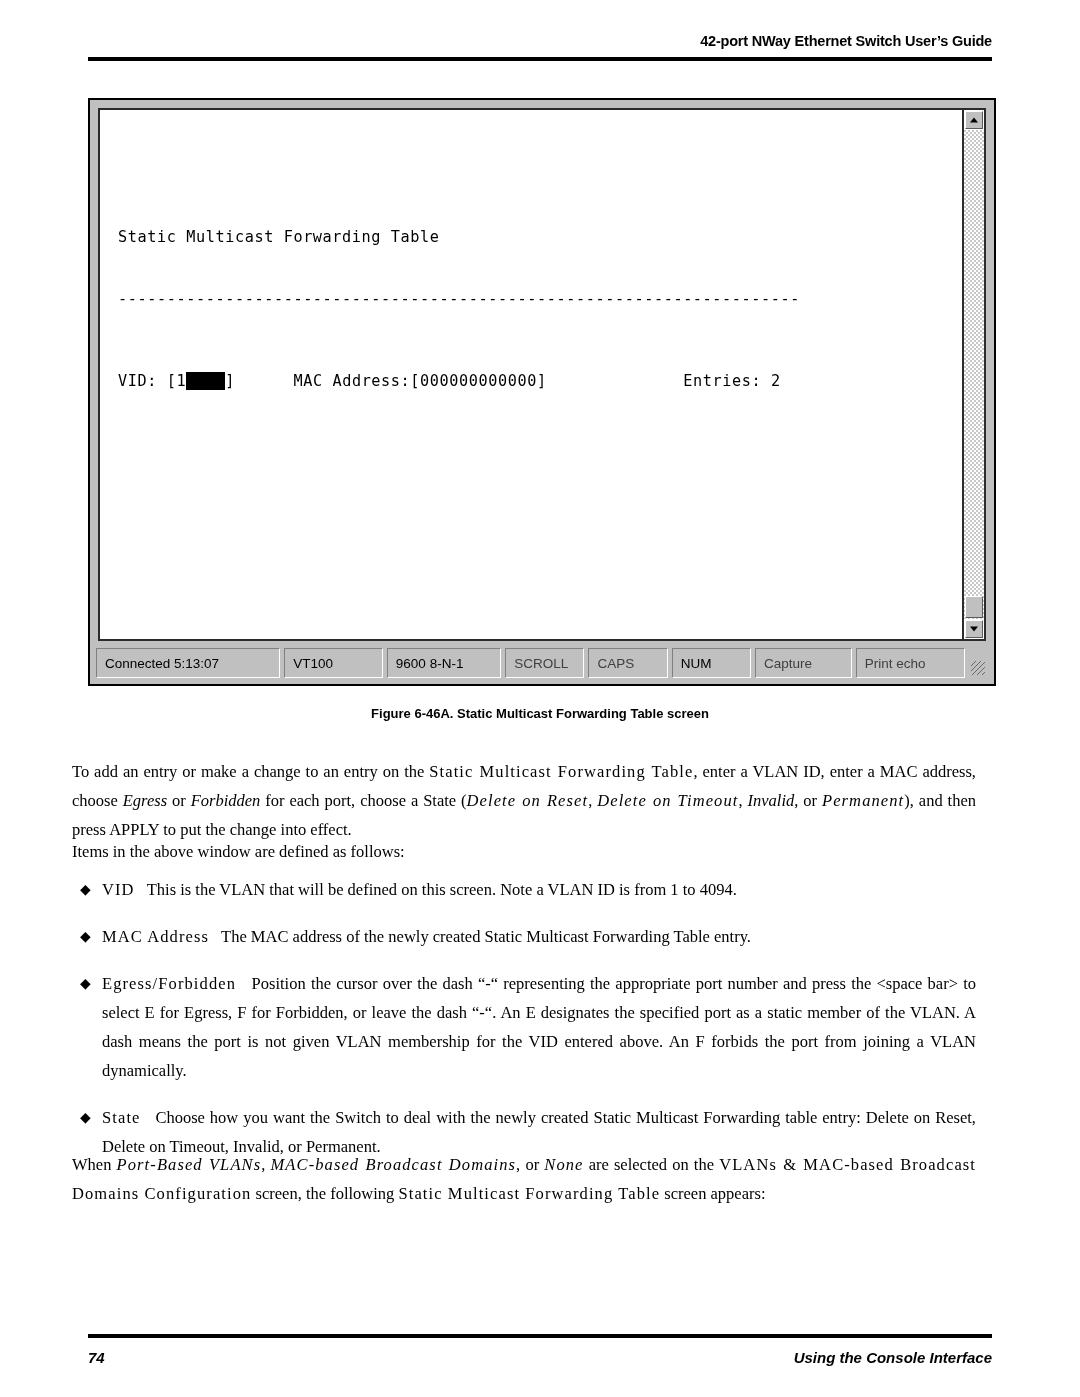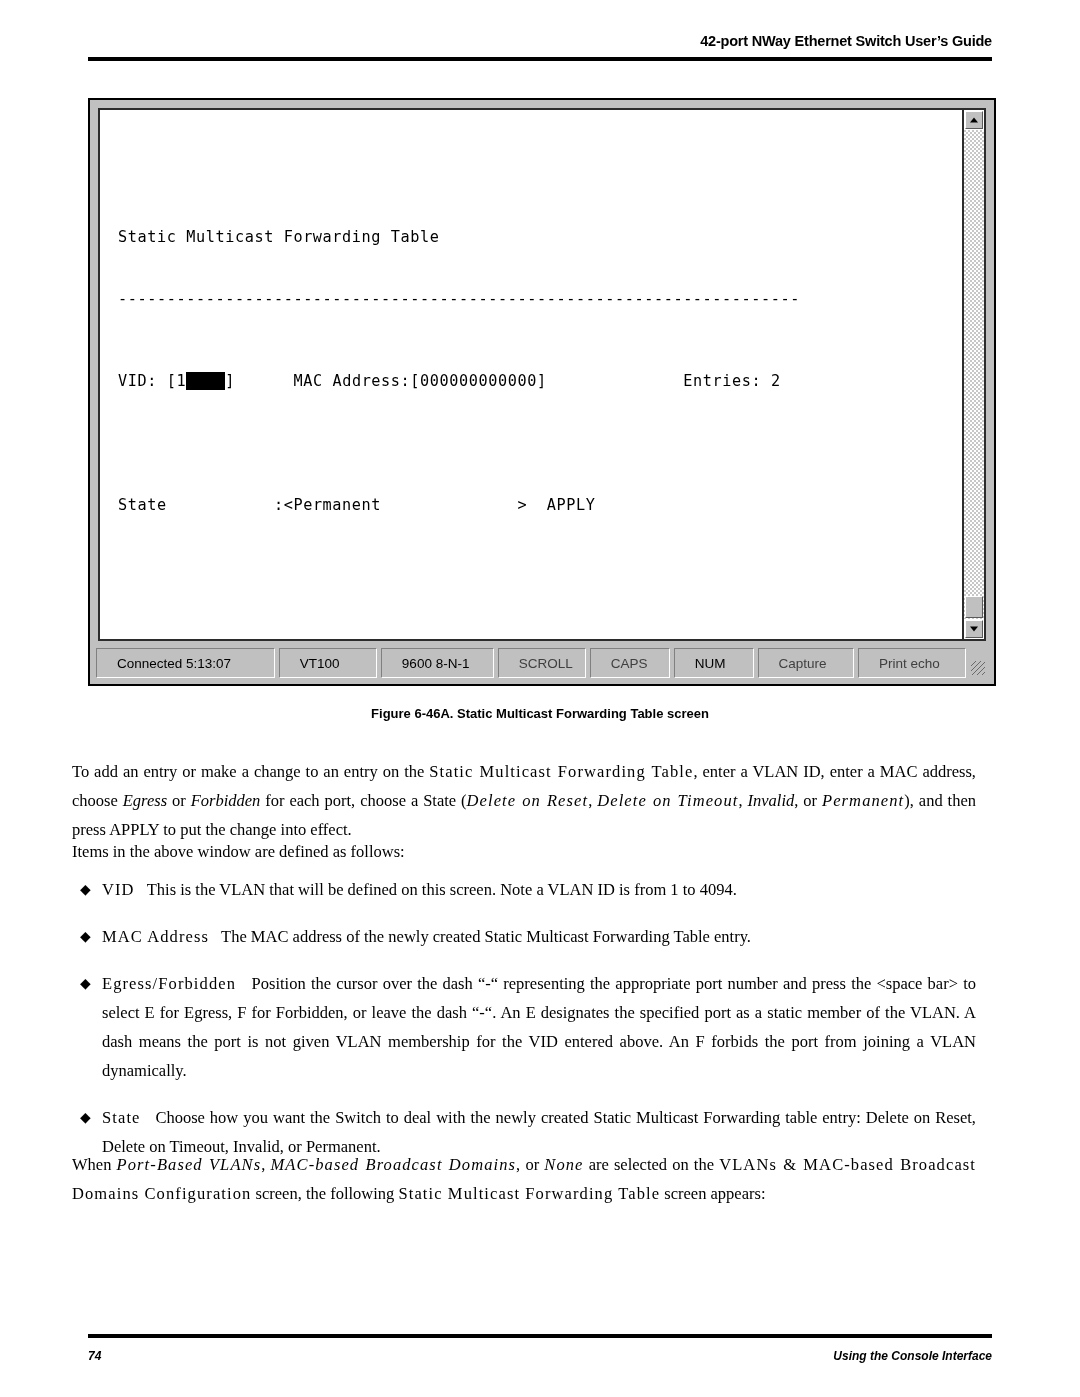--- a/index.html
+++ b/index.html
@@ -143,21 +143,21 @@
     align-items: stretch;
     box-sizing: border-box;
   }
   .sb-cell {
     border-top: 1px solid #808080;
     border-left: 1px solid #808080;
     border-right: 1px solid #ffffff;
     border-bottom: 1px solid #ffffff;
     display: flex;
     align-items: center;
-    padding: 0 20px;
+    padding: 0 8px;
     font-family: "Liberation Sans", sans-serif;
     font-size: 13.5px;
     box-sizing: border-box;
     margin-right: 4px;
     color: #000000;
   }
   .sb-cell.dim { color: #404040; }
   .c-connected { width: 208px; }
   .c-emu { width: 110px; }
   .c-baud { width: 128px; }
@@ -231,21 +231,21 @@
     border-bottom: 1px solid #000;
   }
   .footer {
     position: absolute;
     left: 88px;
     top: 1349px;
     width: 904px;
     display: flex;
     justify-content: space-between;
     font-family: "Liberation Sans", sans-serif;
-    font-size: 12px;
+    font-size: 15px;
     font-weight: bold;
     font-style: italic;
   }
 </style>
 </head>
 <body>
 
 <div class="page-header">42-port NWay Ethernet Switch User’s Guide</div>
 <div class="header-rule"></div>
 
@@ -255,21 +255,20 @@
 
     <div class="term-screen">
       <div class="term-spacer"></div>
       <div class="term-line">Static Multicast Forwarding Table</div>
       <div class="term-line">----------------------------------------------------------------------</div>
 
       <div class="term-line"><span>VID: [</span><span><span>1</span><span class="blk">    </span></span><span>]</span><span>      </span><span>MAC Address:[000000000000]</span><span>              </span><span>Entries: 2</span></div>
 
 
 
-      <div class="term-line"><span>State</span><span>           </span><span>:&lt;Permanent              &gt;  APPLY</span></div>
 
       
 
       
 
       
       
       
 
       

